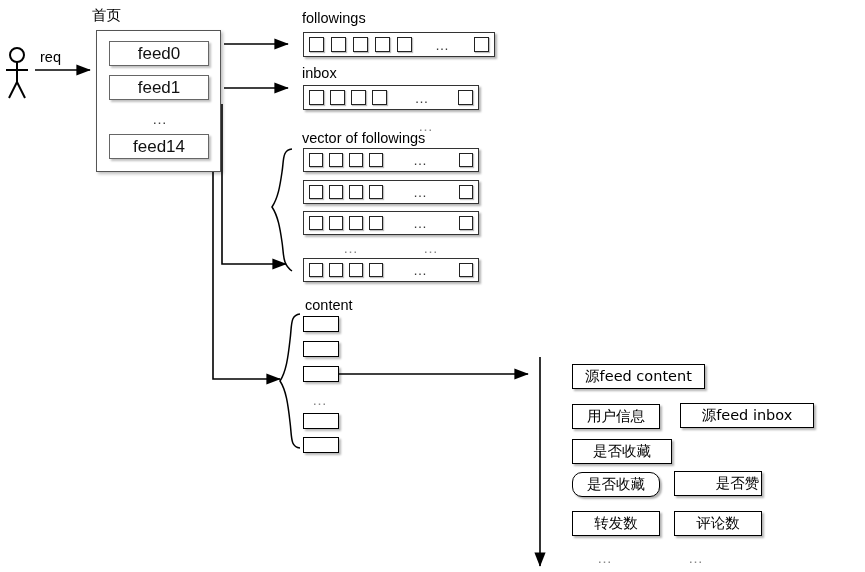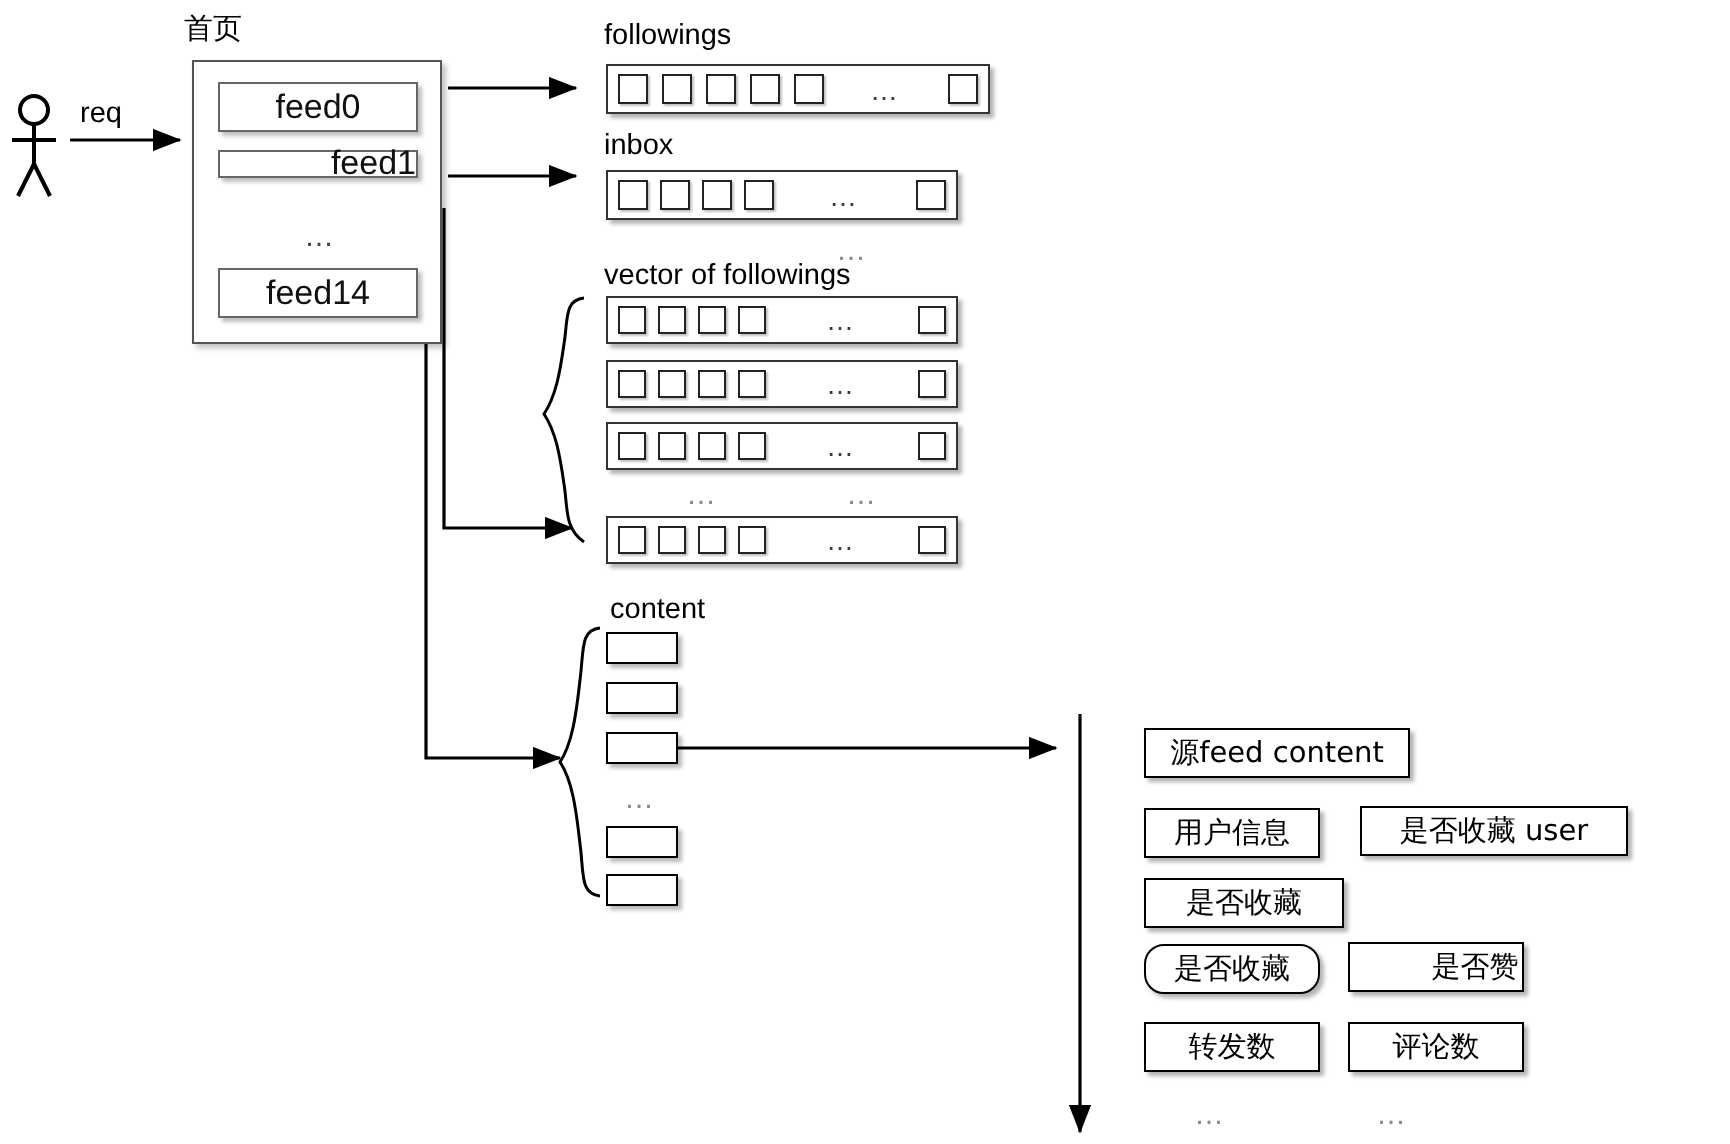--- a/index.html
+++ b/index.html
@@ -157,21 +157,21 @@
 
     <line class="arrow-line" x1="540" y1="357" x2="540" y2="566" marker-end="url(#arrowhead)"></line>
   </svg>
 
   <div class="label abs" style="left:92px; top:8px;">首页</div>
 
   <div class="outer-box abs" style="left:96px; top:30px; width:125px; height:142px;">
     <div class="feed-box" style="position:absolute; left:12px; top:10px; width:100px; height:25px;">
       <span>feed0</span>
     </div>
-    <div class="feed-box" style="position:absolute; left:12px; top:44px; width:100px; height:14px;justify-content:flex-end;">
+    <div class="feed-box" style="position:absolute; left:12px; top:44px; width:100px; height:25px;">
       <span>feed1</span>
     </div>
     <div class="dots abs" style="left:55px; top:80px;">…</div>
     <div class="feed-box" style="position:absolute; left:12px; top:103px; width:100px; height:25px;">
       <span>feed14</span>
     </div>
   </div>
 
   <div class="label abs" style="left:302px; top:11px;">followings</div>
 
@@ -251,21 +251,21 @@
   <div class="box abs" style="left:303px; top:437px; width:36px; height:16px;"></div>
 
   <div class="tag abs" style="left:572px; top:364px; width:133px; height:25px;">
     <span>源feed content</span>
   </div>
 
   <div class="tag abs" style="left:572px; top:404px; width:88px; height:25px;">
     <span>用户信息</span>
   </div>
   <div class="tag abs" style="left:680px; top:403px; width:134px; height:25px;">
-    <span>是否收藏 user</span>
+    <span>源feed inbox</span>
   </div>
 
   <div class="tag abs" style="left:572px; top:439px; width:100px; height:25px;">
     <span>是否收藏</span>
   </div>
 
   <div class="tag abs" style="left:572px; top:472px; width:88px; height:25px;border-radius:10px;">
     <span>是否收藏</span>
   </div>
   <div class="tag abs" style="left:674px; top:471px; width:88px; height:25px;padding-left:45px;">

